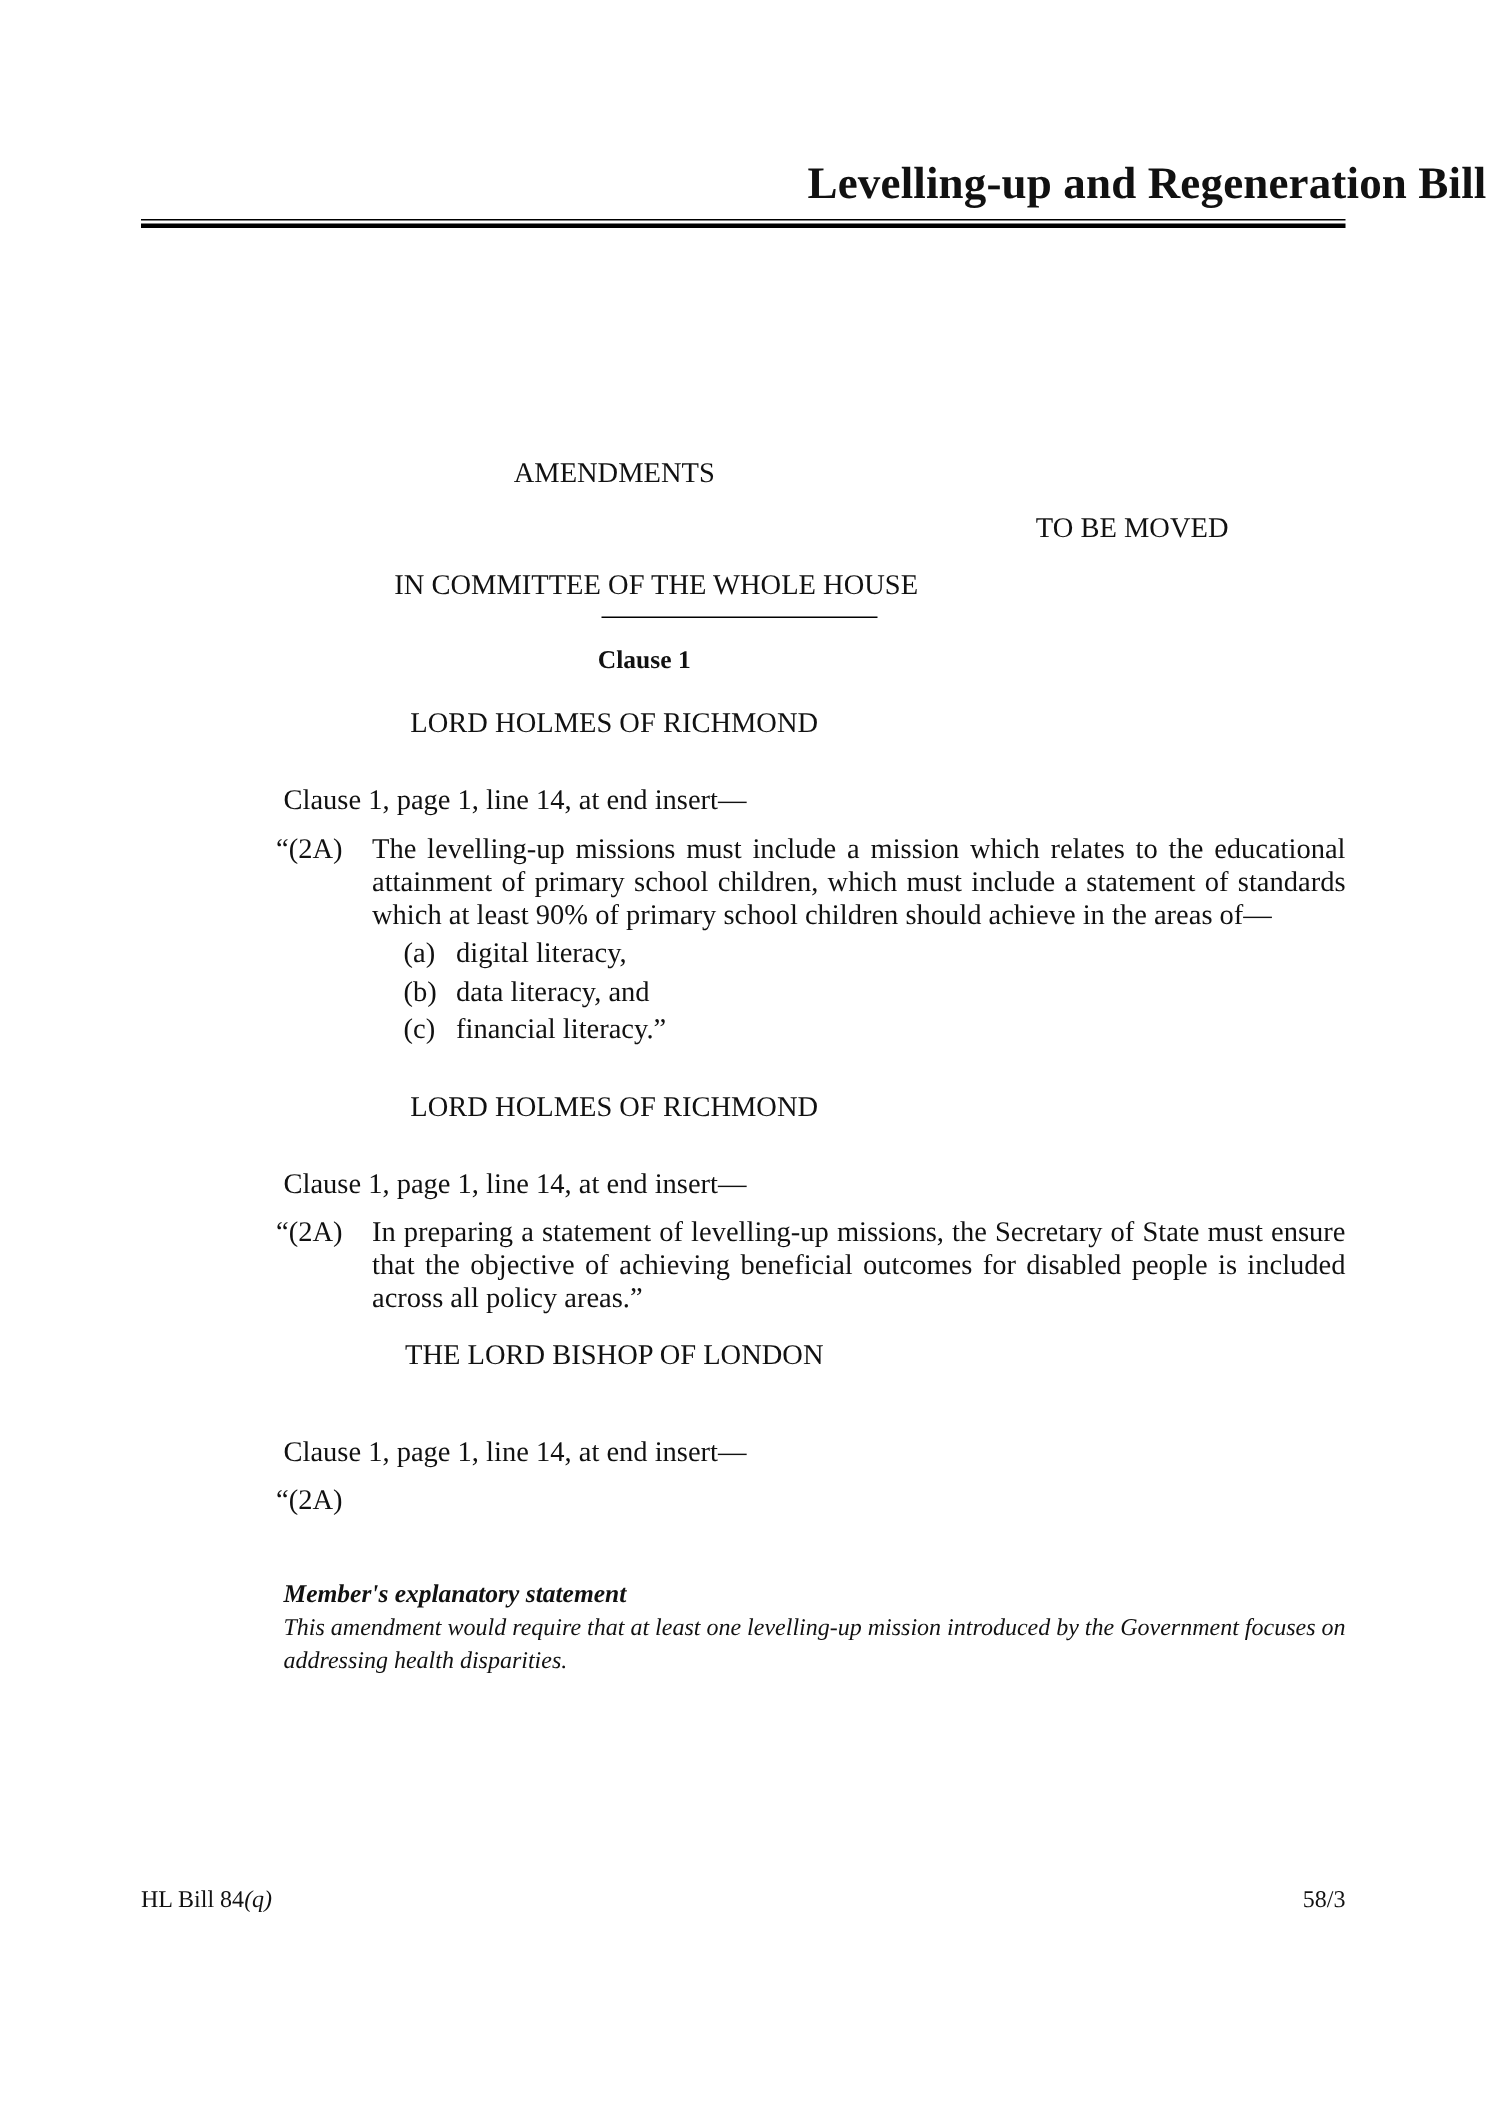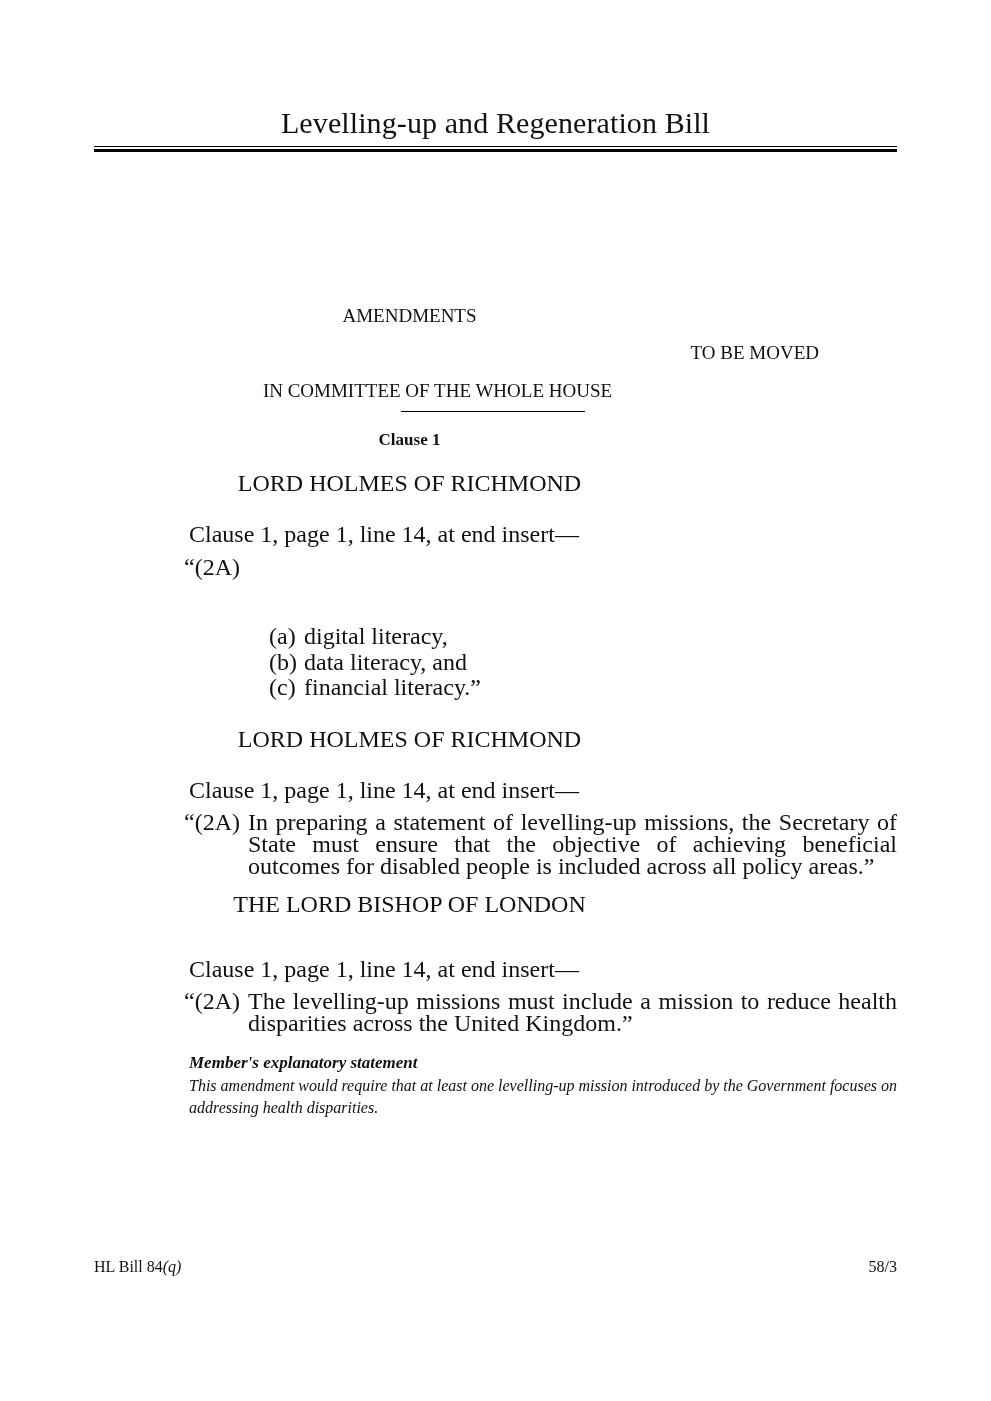--- a/index.html
+++ b/index.html
@@ -1,24 +1,24 @@
 <!DOCTYPE html>
 <html><head>
 <meta charset="utf-8">
 <style>
   html, body { margin:0; padding:0; background:#ffffff; }
   body { width:991px; height:1401px; position:relative; font-family:"Liberation Serif","DejaVu Serif",serif; color:#111; }
   .abs { position:absolute; }
-  .title { left:0; width:991px; top:106px; text-align:center; font-size:30px; font-weight:normal; letter-spacing:0.1px; }
+  .title { left:0; width:991px; top:106px; text-align:right; font-size:30px; font-weight:bold; letter-spacing:0.1px; }
   .rule1 { left:94px; width:803px; top:146px; height:0; border-top:1px solid #000; }
   .rule2 { left:94px; width:803px; top:149px; height:0; border-top:3px solid #000; }
   .center { left:0; width:819px; text-align:center; font-size:19px; }
   .shortrule { left:401px; width:184px; top:411px; border-top:1px solid #000; }
-  .clause-head { font-weight:bold; font-size:17px; }
-  .txt { font-size:24px; line-height:22px; }
+  .clause-head { font-weight:bold; font-size:17px;margin-left:20px; }
+  .txt { font-size:19px; line-height:22px; }
   .instr { left:189px;text-align:center; }
   .amd { left:184px; width:713px; }
   .amd .num { position:absolute; left:0; top:0; }
   .amd .body { position:absolute; left:64px; width:649px; text-align:justify; }
   .item { position:absolute; left:85px; }
   .item .lbl { display:inline-block; width:35px; }
   .stmt-h { left:189px; font-weight:bold; font-style:italic; font-size:17px; }
   .stmt-b { left:189px; width:708px; font-style:italic; font-size:16px; line-height:22px; text-align:justify; }
   .footer { font-size:16px; }
 </style>
@@ -33,20 +33,21 @@
 <div class="abs center" style="top:342px;text-align:right;">TO BE MOVED</div>
 <div class="abs center" style="top:380px;padding-left:28px;">IN COMMITTEE OF THE WHOLE HOUSE</div>
 <div class="abs shortrule"></div>
 
 <div class="abs center clause-head" style="top:430px;">Clause 1</div>
 
 <div class="abs center txt" style="top:472px;">LORD HOLMES OF RICHMOND</div>
 <div class="abs txt instr" style="top:523px;">Clause 1, page 1, line 14, at end insert—</div>
 <div class="abs amd txt" style="top:556px; height:140px;">
   <span class="num">“(2A)</span>
+  <div class="body" style="top:0;">The levelling-up missions must include a mission which relates to the educational attainment of primary school children, which must include a statement of standards which at least 90% of primary school children should achieve in the areas of—</div>
   <div class="item" style="top:69px;font-family:Liberation Serif, serif;">
     <span class="lbl">(a)</span><span>digital literacy,</span>
   </div>
   <div class="item" style="top:95px;">
     <span class="lbl">(b)</span><span>data literacy, and</span>
   </div>
   <div class="item" style="top:120px;">
     <span class="lbl">(c)</span><span>financial literacy.”</span>
   </div>
 </div>
@@ -55,21 +56,20 @@
 <div class="abs txt instr" style="top:779px;">Clause 1, page 1, line 14, at end insert—</div>
 <div class="abs amd txt" style="top:811px; height:70px;">
   <span class="num">“(2A)</span>
   <div class="body" style="top:0;">In preparing a statement of levelling-up missions, the Secretary of State must ensure that the objective of achieving beneficial outcomes for disabled people is included across all policy areas.”</div>
 </div>
 
 <div class="abs center txt" style="top:893px;">THE LORD BISHOP OF LONDON</div>
 <div class="abs txt instr" style="top:958px;">Clause 1, page 1, line 14, at end insert—</div>
 <div class="abs amd txt" style="top:990px; height:48px;">
   <span class="num">“(2A)</span>
-  <div class="body" style="top:0;">The levelling-up missions must include a mission to reduce health disparities across the United Kingdom.”</div>
 </div>
 <div class="abs stmt-h" style="top:1053px;">Member's explanatory statement</div>
 <div class="abs stmt-b" style="top:1075px;">This amendment would require that at least one levelling-up mission introduced by the Government focuses on addressing health disparities.</div>
 
 <div class="abs footer" style="left:94px; top:1258px;">
   <span>HL Bill 84</span><i>(q)</i>
 </div>
 <div class="abs footer" style="right:94px; top:1258px;">58/3</div>
 
 </body></html>

